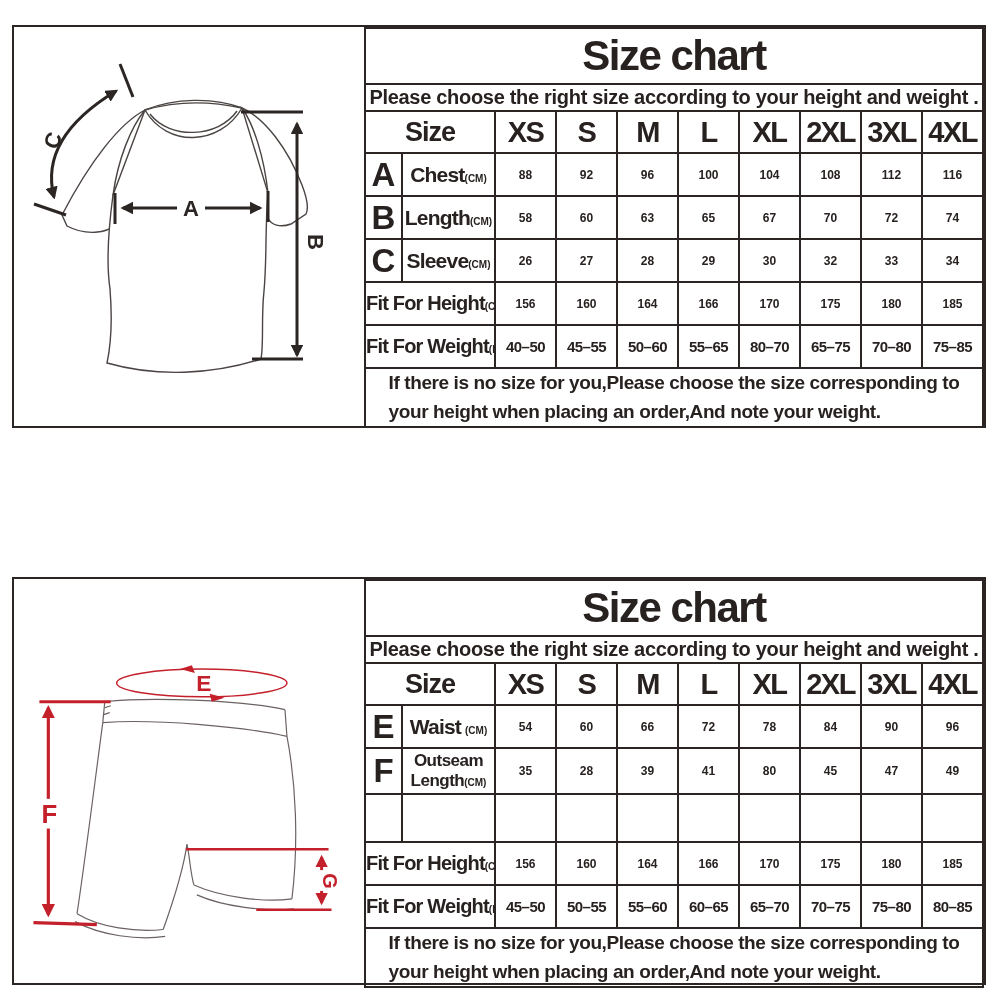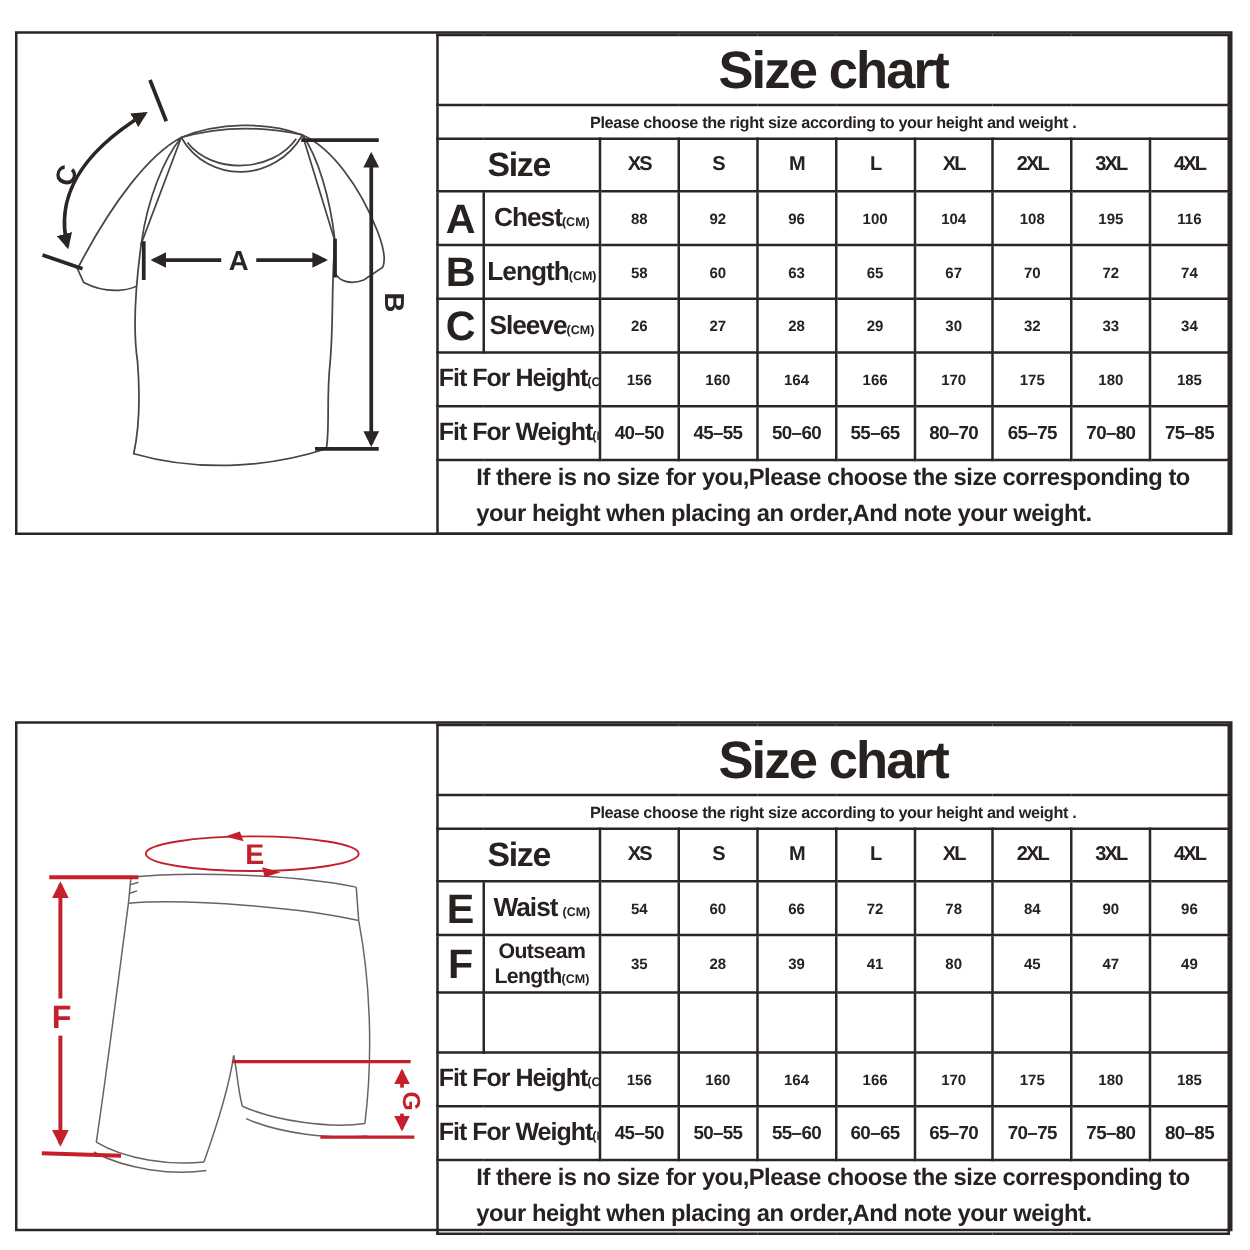--- a/index.html
+++ b/index.html
@@ -8,30 +8,30 @@
     font-family:"Liberation Sans", sans-serif; color:#272120;
   }
   .panel {
     position:absolute; left:12px; width:974px; border:2px solid #2b2523;
     display:flex; background:#fff; box-sizing:border-box;
   }
   #panel-top { top:25px; height:403px; }
   #panel-bottom { top:577px; height:408px; }
   .diagram { width:335px; position:relative; flex:0 0 335px; }
   .diagram svg { display:block; width:100%; height:100%; }
-  .table-area { flex:1; }
+  .table-area { flex:1;margin-left:15px; }
   table { border-collapse:collapse; table-layout:fixed; width:100%; height:100%; }
   td {
     border:2px solid #2b2523; text-align:center; vertical-align:middle;
     padding:0; font-weight:bold; overflow:hidden; white-space:nowrap;
   }
   .title-cell   { font-size:42px; letter-spacing:-1.5px; }
-  .subtitle-cell{ font-size:13px; letter-spacing:-0.3px; }
+  .subtitle-cell{ font-size:20px; letter-spacing:-0.3px; }
   .size-cell    { font-size:27px; letter-spacing:-1px; }
-  .colhead      { font-size:16px; letter-spacing:-1.5px; }
+  .colhead      { font-size:29px; letter-spacing:-1.5px; }
   .letter-cell  { font-size:33px; }
   .label-cell   { font-size:21px; letter-spacing:-0.8px; }
   .outseam-cell { font-size:17px; line-height:1.15; letter-spacing:-0.5px; }
   .unit         { font-size:10px; letter-spacing:0; }
   .val          { font-size:12px; }
   .fit-cell     { font-size:20px; letter-spacing:-0.8px; }
   .wval         { font-size:15px; letter-spacing:-0.5px; }
   .note-cell    { font-size:19px; }
   .note-inner   { display:inline-block; text-align:left; letter-spacing:-0.4px; line-height:1.5; }
   .unit-gap     { margin-left:4px; }
@@ -116,21 +116,21 @@
       </tr>
       <tr class="r-data">
         <td class="letter-cell">A</td>
         <td class="label-cell"><span>Chest</span><span class="unit">(CM)</span></td>
         <td class="val">88</td>
         <td class="val">92</td>
         <td class="val">96</td>
         <td class="val">100</td>
         <td class="val">104</td>
         <td class="val">108</td>
-        <td class="val">195</td>
+        <td class="val">112</td>
         <td class="val">116</td>
       </tr>
       <tr class="r-data">
         <td class="letter-cell">B</td>
         <td class="label-cell"><span>Length</span><span class="unit">(CM)</span></td>
         <td class="val">58</td>
         <td class="val">60</td>
         <td class="val">63</td>
         <td class="val">65</td>
         <td class="val">67</td>

